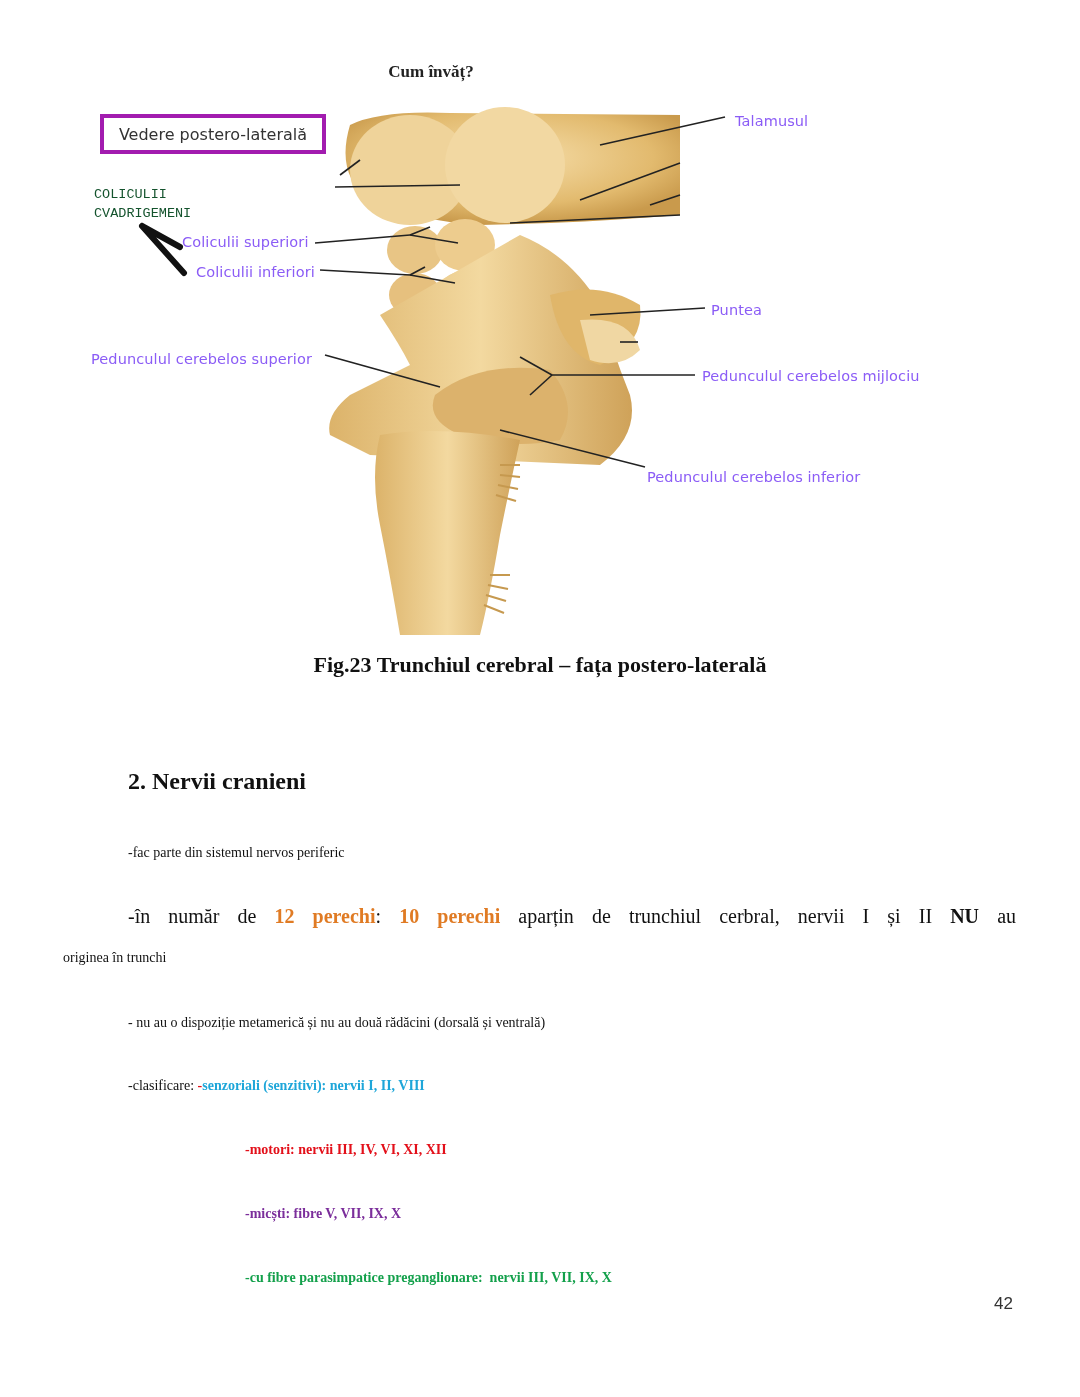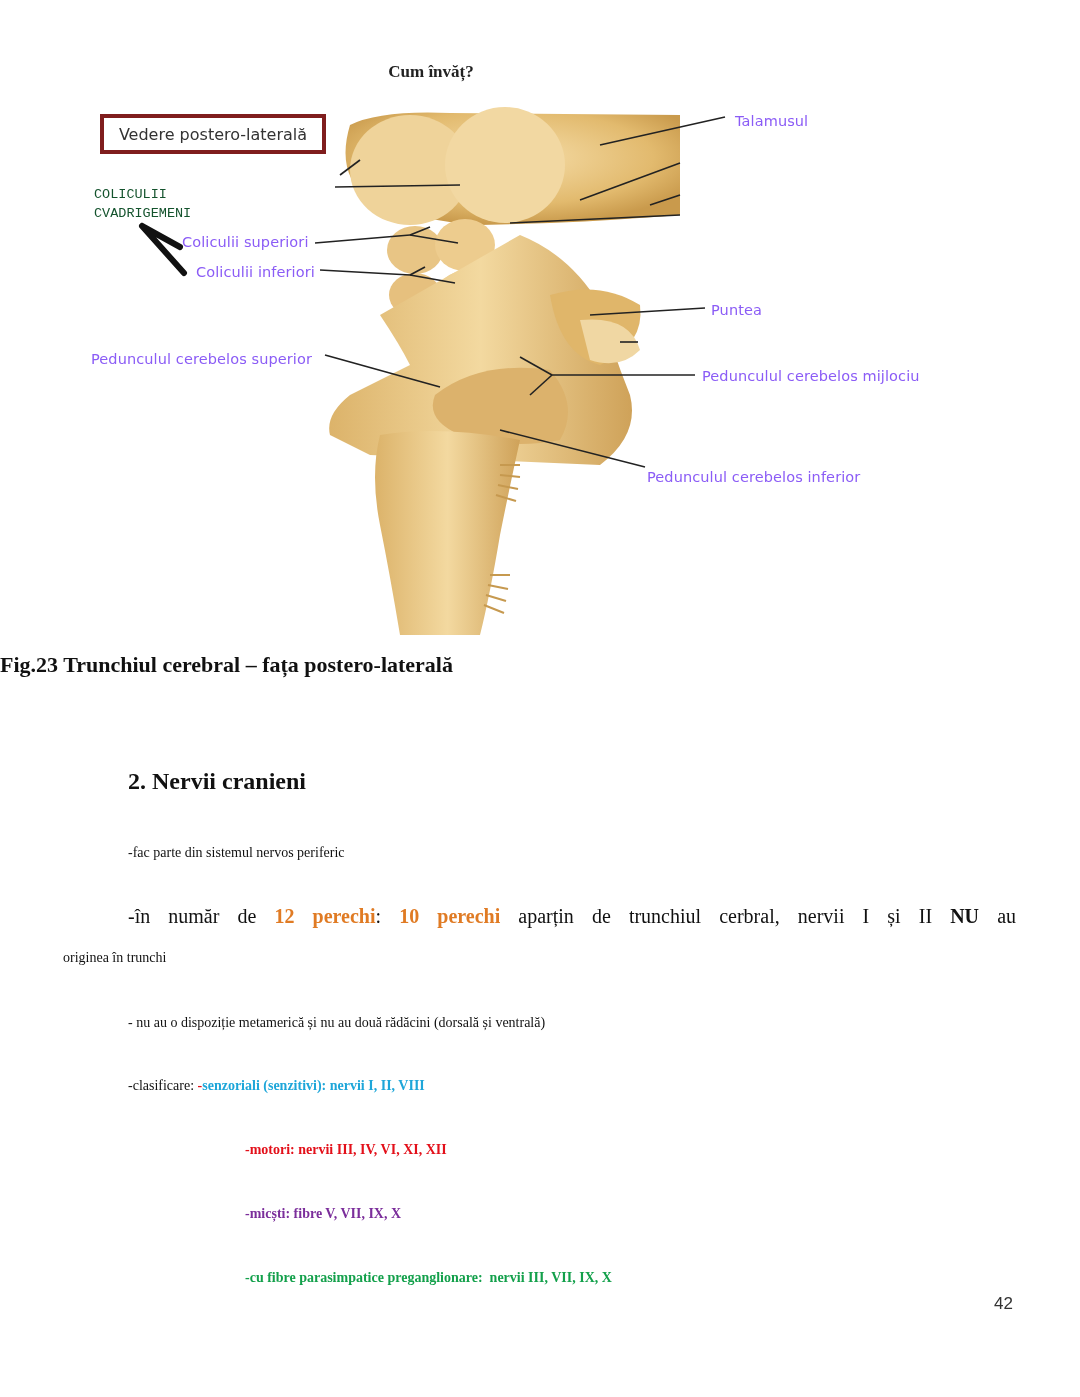--- a/index.html
+++ b/index.html
@@ -6,28 +6,28 @@
     body { width: 1080px; height: 1397px; position: relative; overflow: hidden;
            font-family: "Liberation Serif", serif; color: #111; }
     .header { position: absolute; top: 62px; left: 0; width: 862px; text-align: center;
               font-weight: bold; font-size: 17px; color: #222; }
 
     
     .figure { position: absolute; left: 80px; top: 105px; width: 900px; height: 540px; }
     .fig-label { position: absolute; font-family: "DejaVu Sans", sans-serif; color: #8b5cf6;
                  font-size: 14.5px; white-space: nowrap; letter-spacing: 0.1px; }
     .view-box { position: absolute; left: 20px; top: 9px; width: 226px; height: 40px;
-                border: 4px solid #7f1d1d; box-sizing: border-box; background: #fff;
+                border: 4px solid #a21caf; box-sizing: border-box; background: #fff;
                 display: flex; align-items: center; justify-content: center;
                 font-family: "DejaVu Sans", sans-serif; font-size: 16px; color: #333; }
     .coliculi { position: absolute; left: 14px; top: 80px; font-family: Liberation Mono, monospace;
                 font-size: 13.5px; color: #14532d; line-height: 19px; }
     .brain-svg { position: absolute; left: 0; top: 0; }
 
-    .caption { position: absolute; top: 652px; left: 0; width: 1080px; 
+    .caption { position: absolute; top: 652px; left: 0; width: 1080px; text-align: center;
                font-weight: bold; font-size: 22px; color: #111; }
 
     .section-title { position: absolute; top: 768px; left: 128px; font-weight: bold; font-size: 24px; }
     .para { position: absolute; font-size: 14px; line-height: 22px; white-space: nowrap; }
     .orange { color: #e07b24; font-weight: bold; }
     .blue { color: #1ea6d9; font-weight: bold; }
     .red { color: #e3101a; font-weight: bold; }
     .purple { color: #7b2e9b; font-weight: bold; }
     .green { color: #13a04b; font-weight: bold; }
     .bold { font-weight: bold; }

